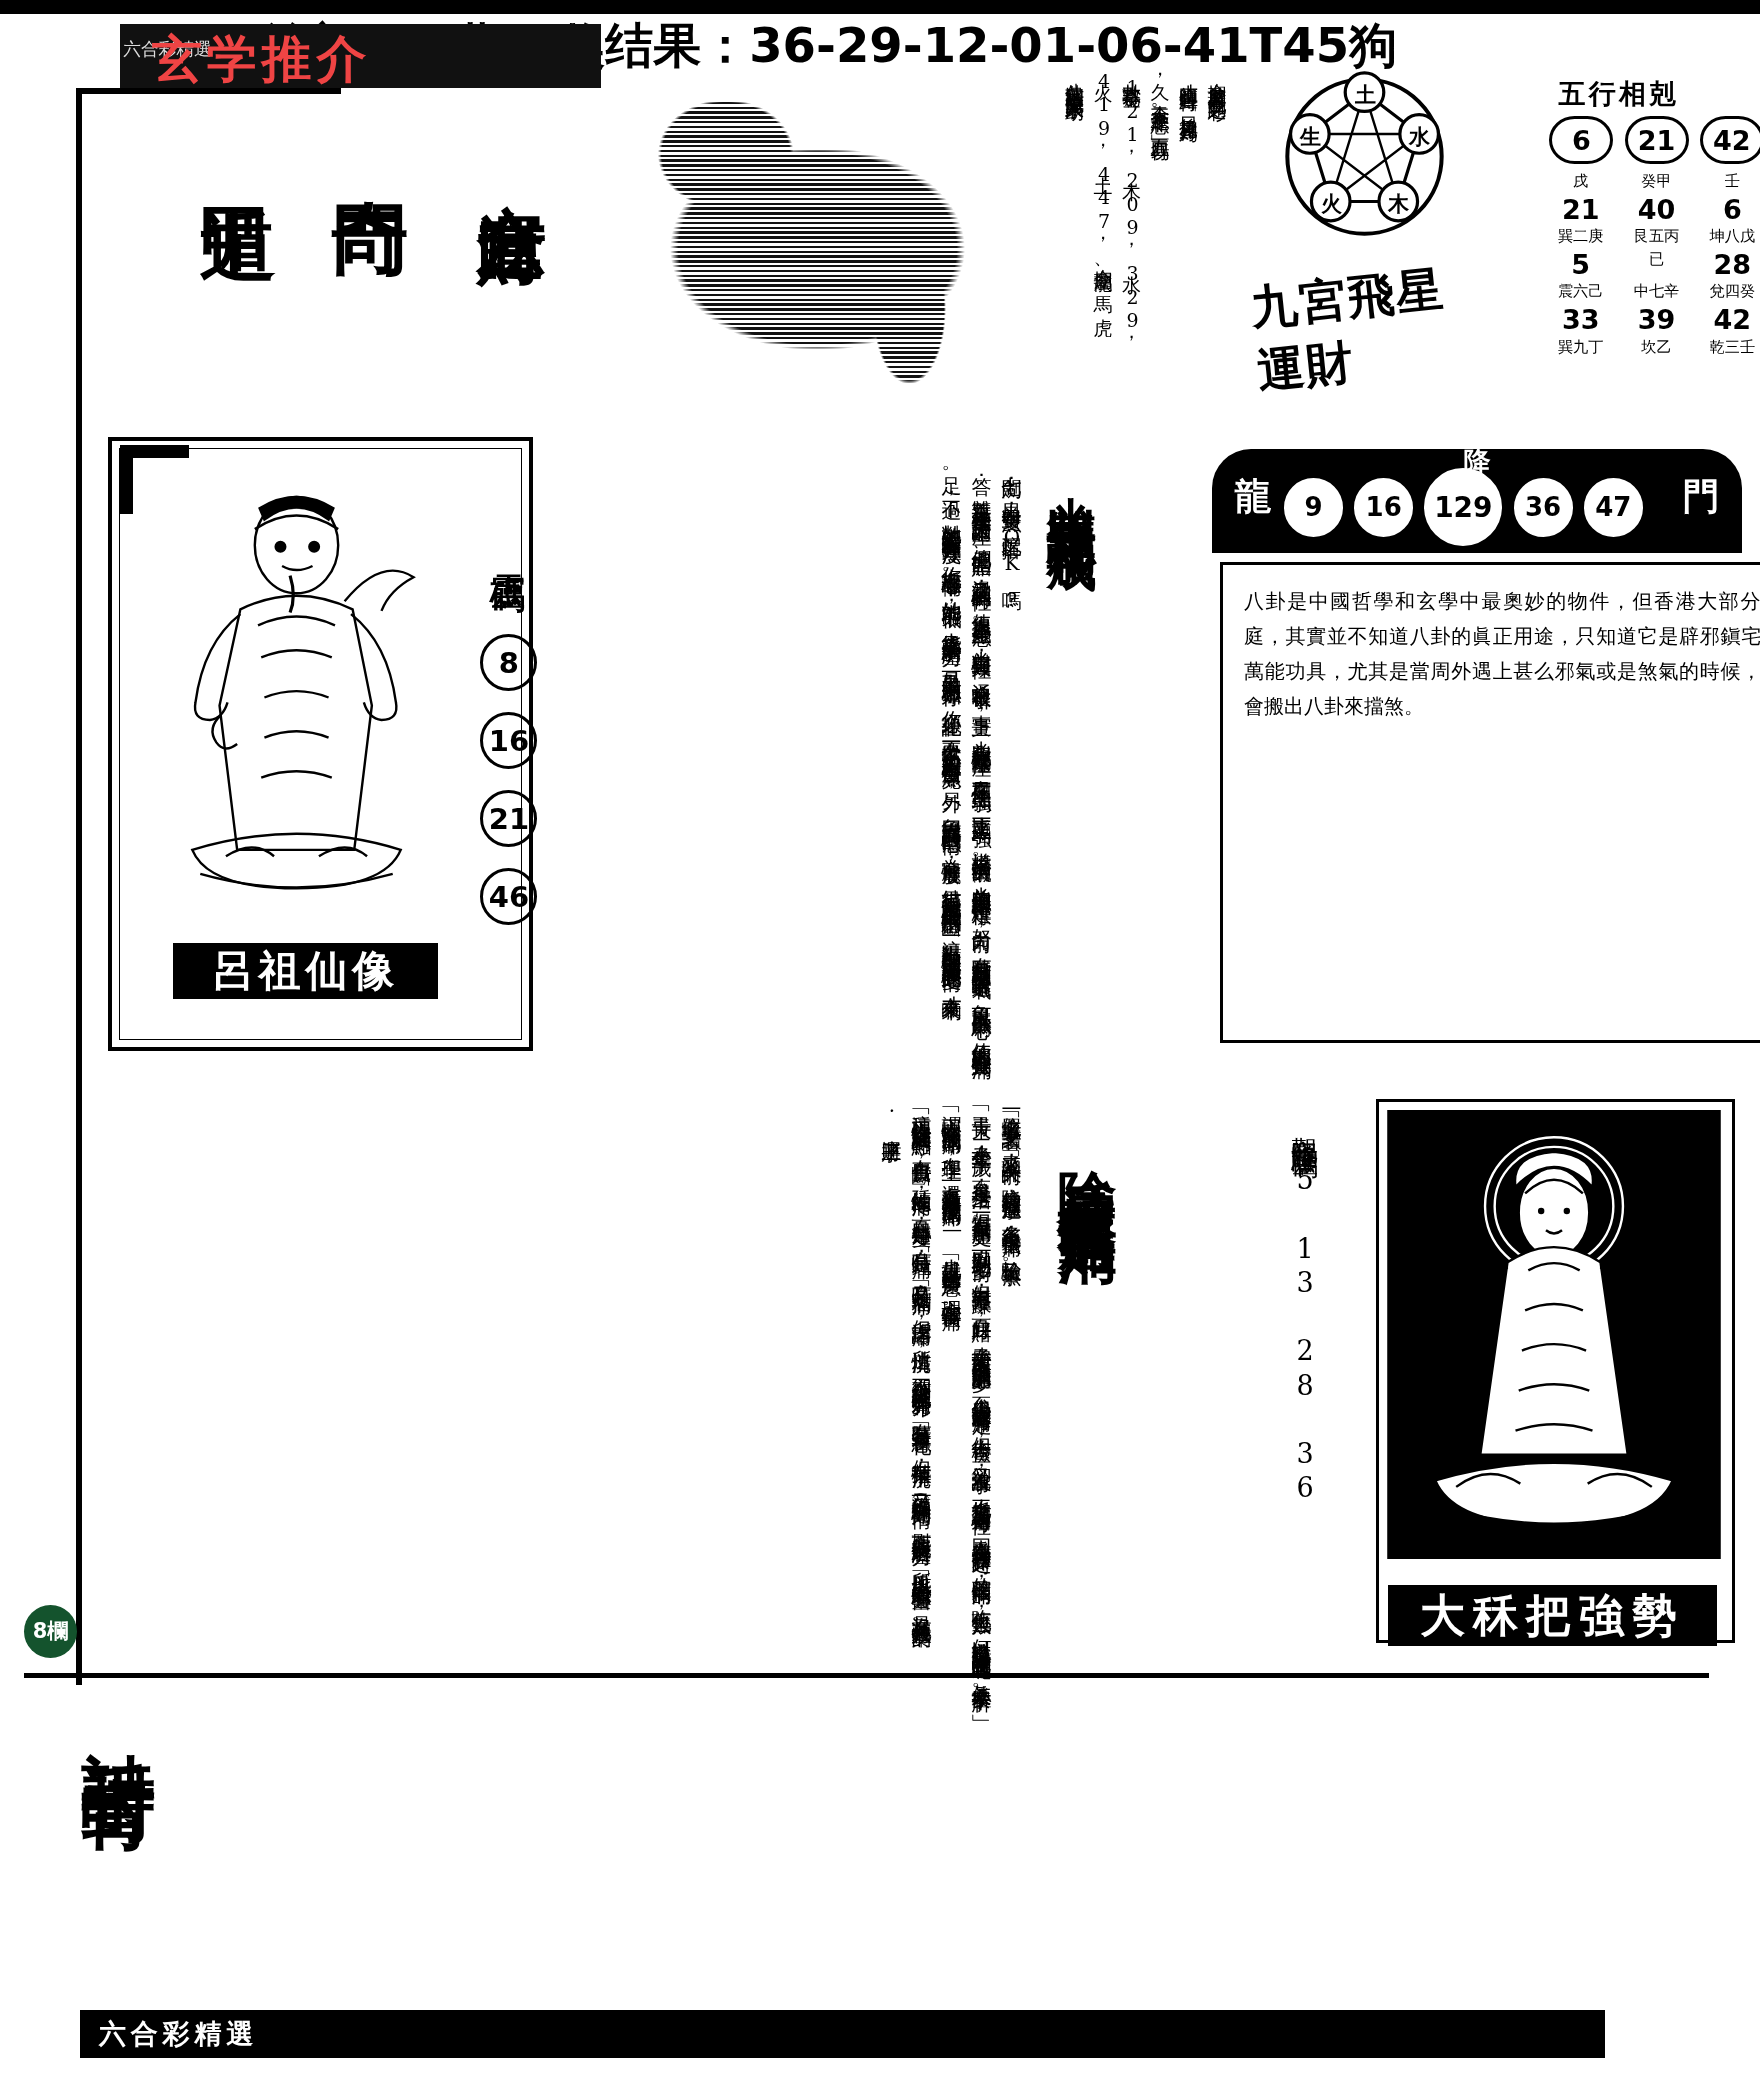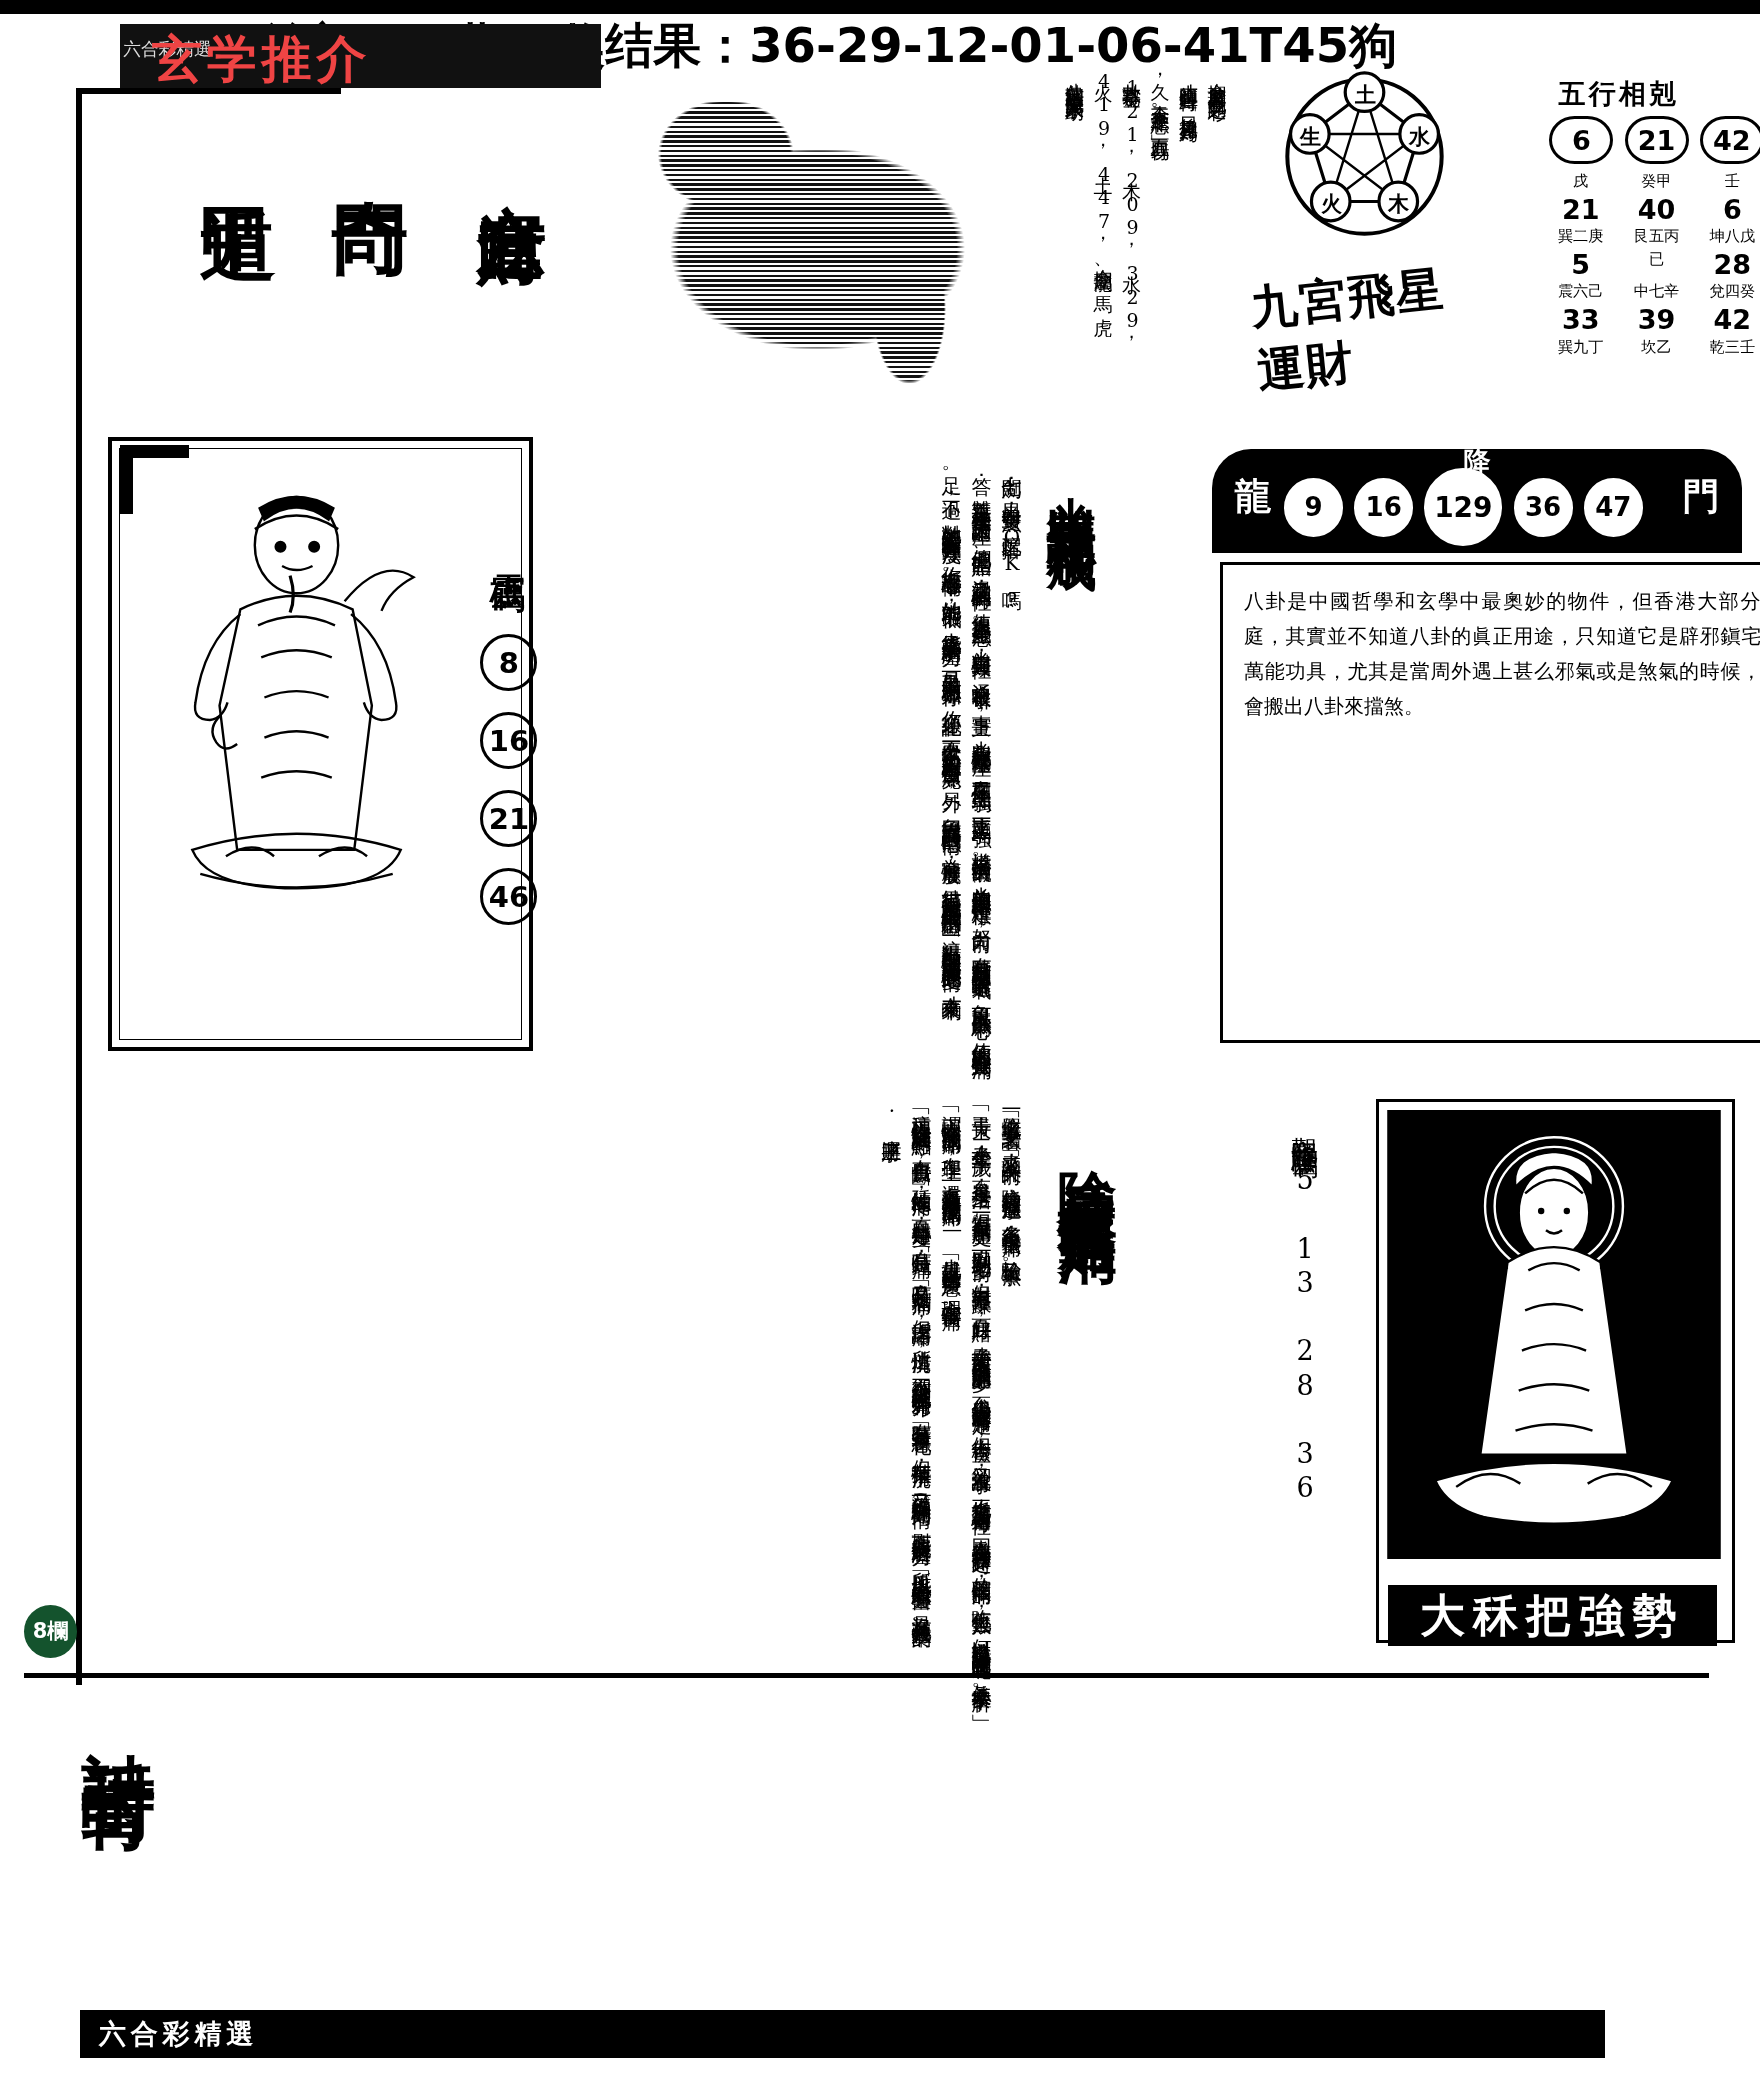--- a/index.html
+++ b/index.html
@@ -343,20 +343,21 @@
         <path d="M96 302 q-18 16 -6 34 q10 14 26 2"></path>
         <path d="M60 470 q130 -40 260 0 q-20 48 -130 48 q-110 0 -130 -48 z"></path>
         <path d="M70 500 q120 34 240 0"></path>
         <path d="M102 478 q34 -22 60 0"></path>
         <path d="M218 478 q34 -22 60 0"></path>
         <path d="M250 160 q46 -56 86 -30 q-30 16 -40 42"></path>
       </g>
     </svg>
   </div>
   <div id="deity-corner"></div>
+  <div id="deity-caption">呂祖仙像</div>
 
   <div id="lucky-col">
     <div class="lbl">靈碼</div>
     <div class="nums">
       <div class="numcircle">8</div>
       <div class="numcircle">16</div>
       <div class="numcircle">21</div>
       <div class="numcircle">46</div>
     </div>
   </div>

